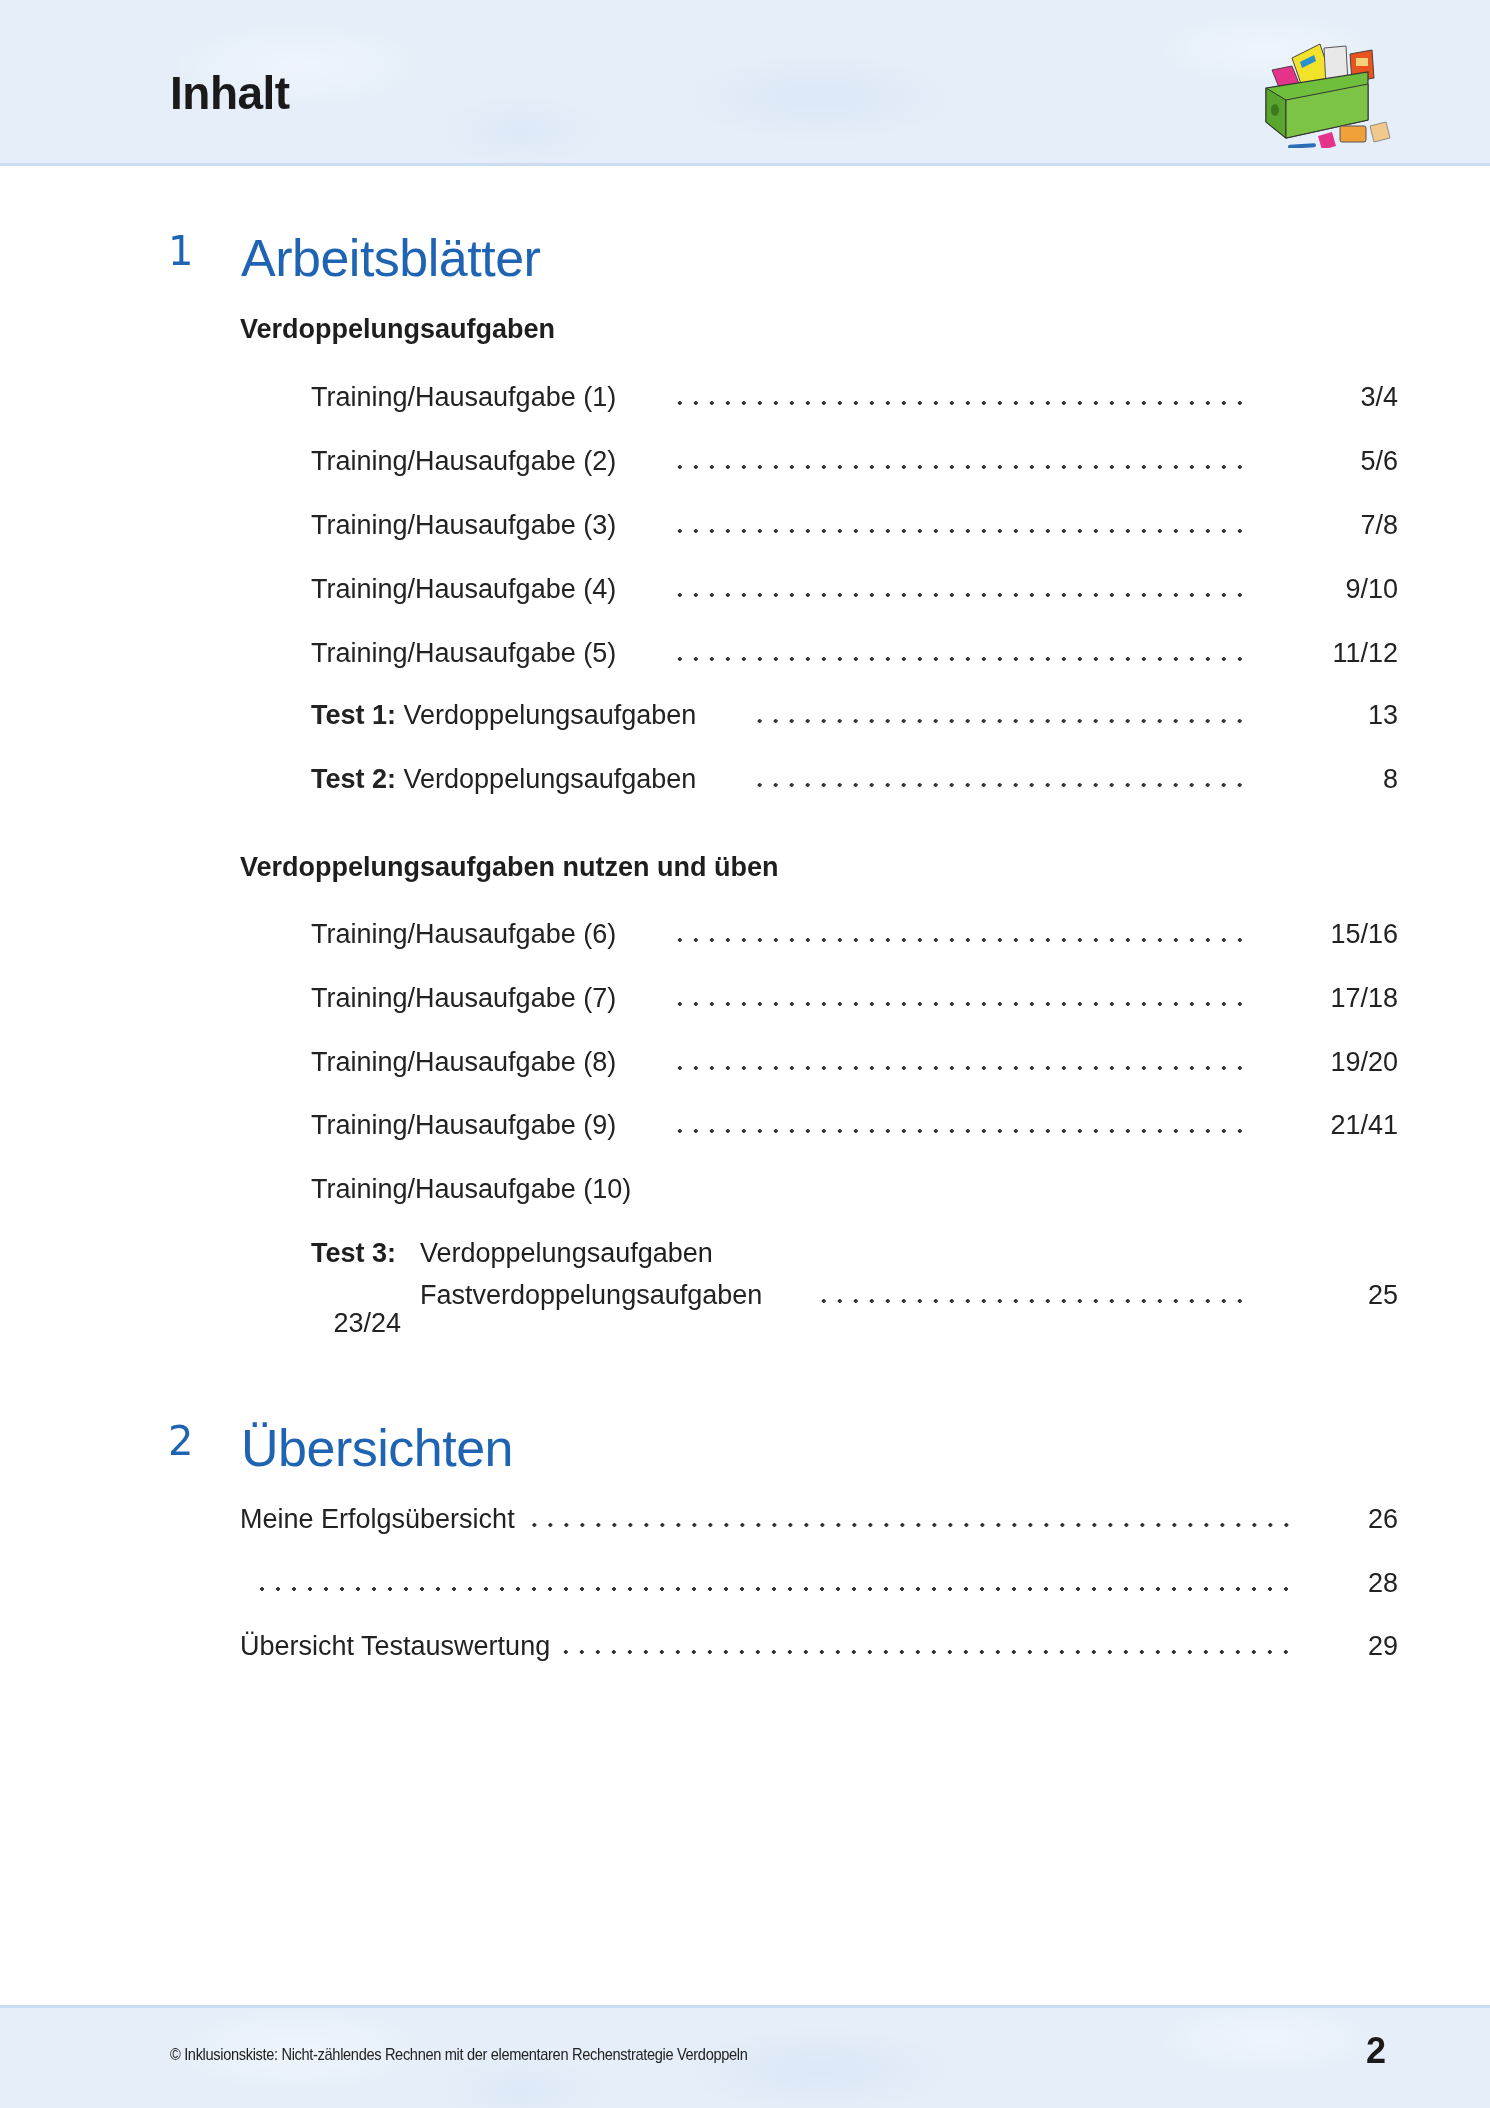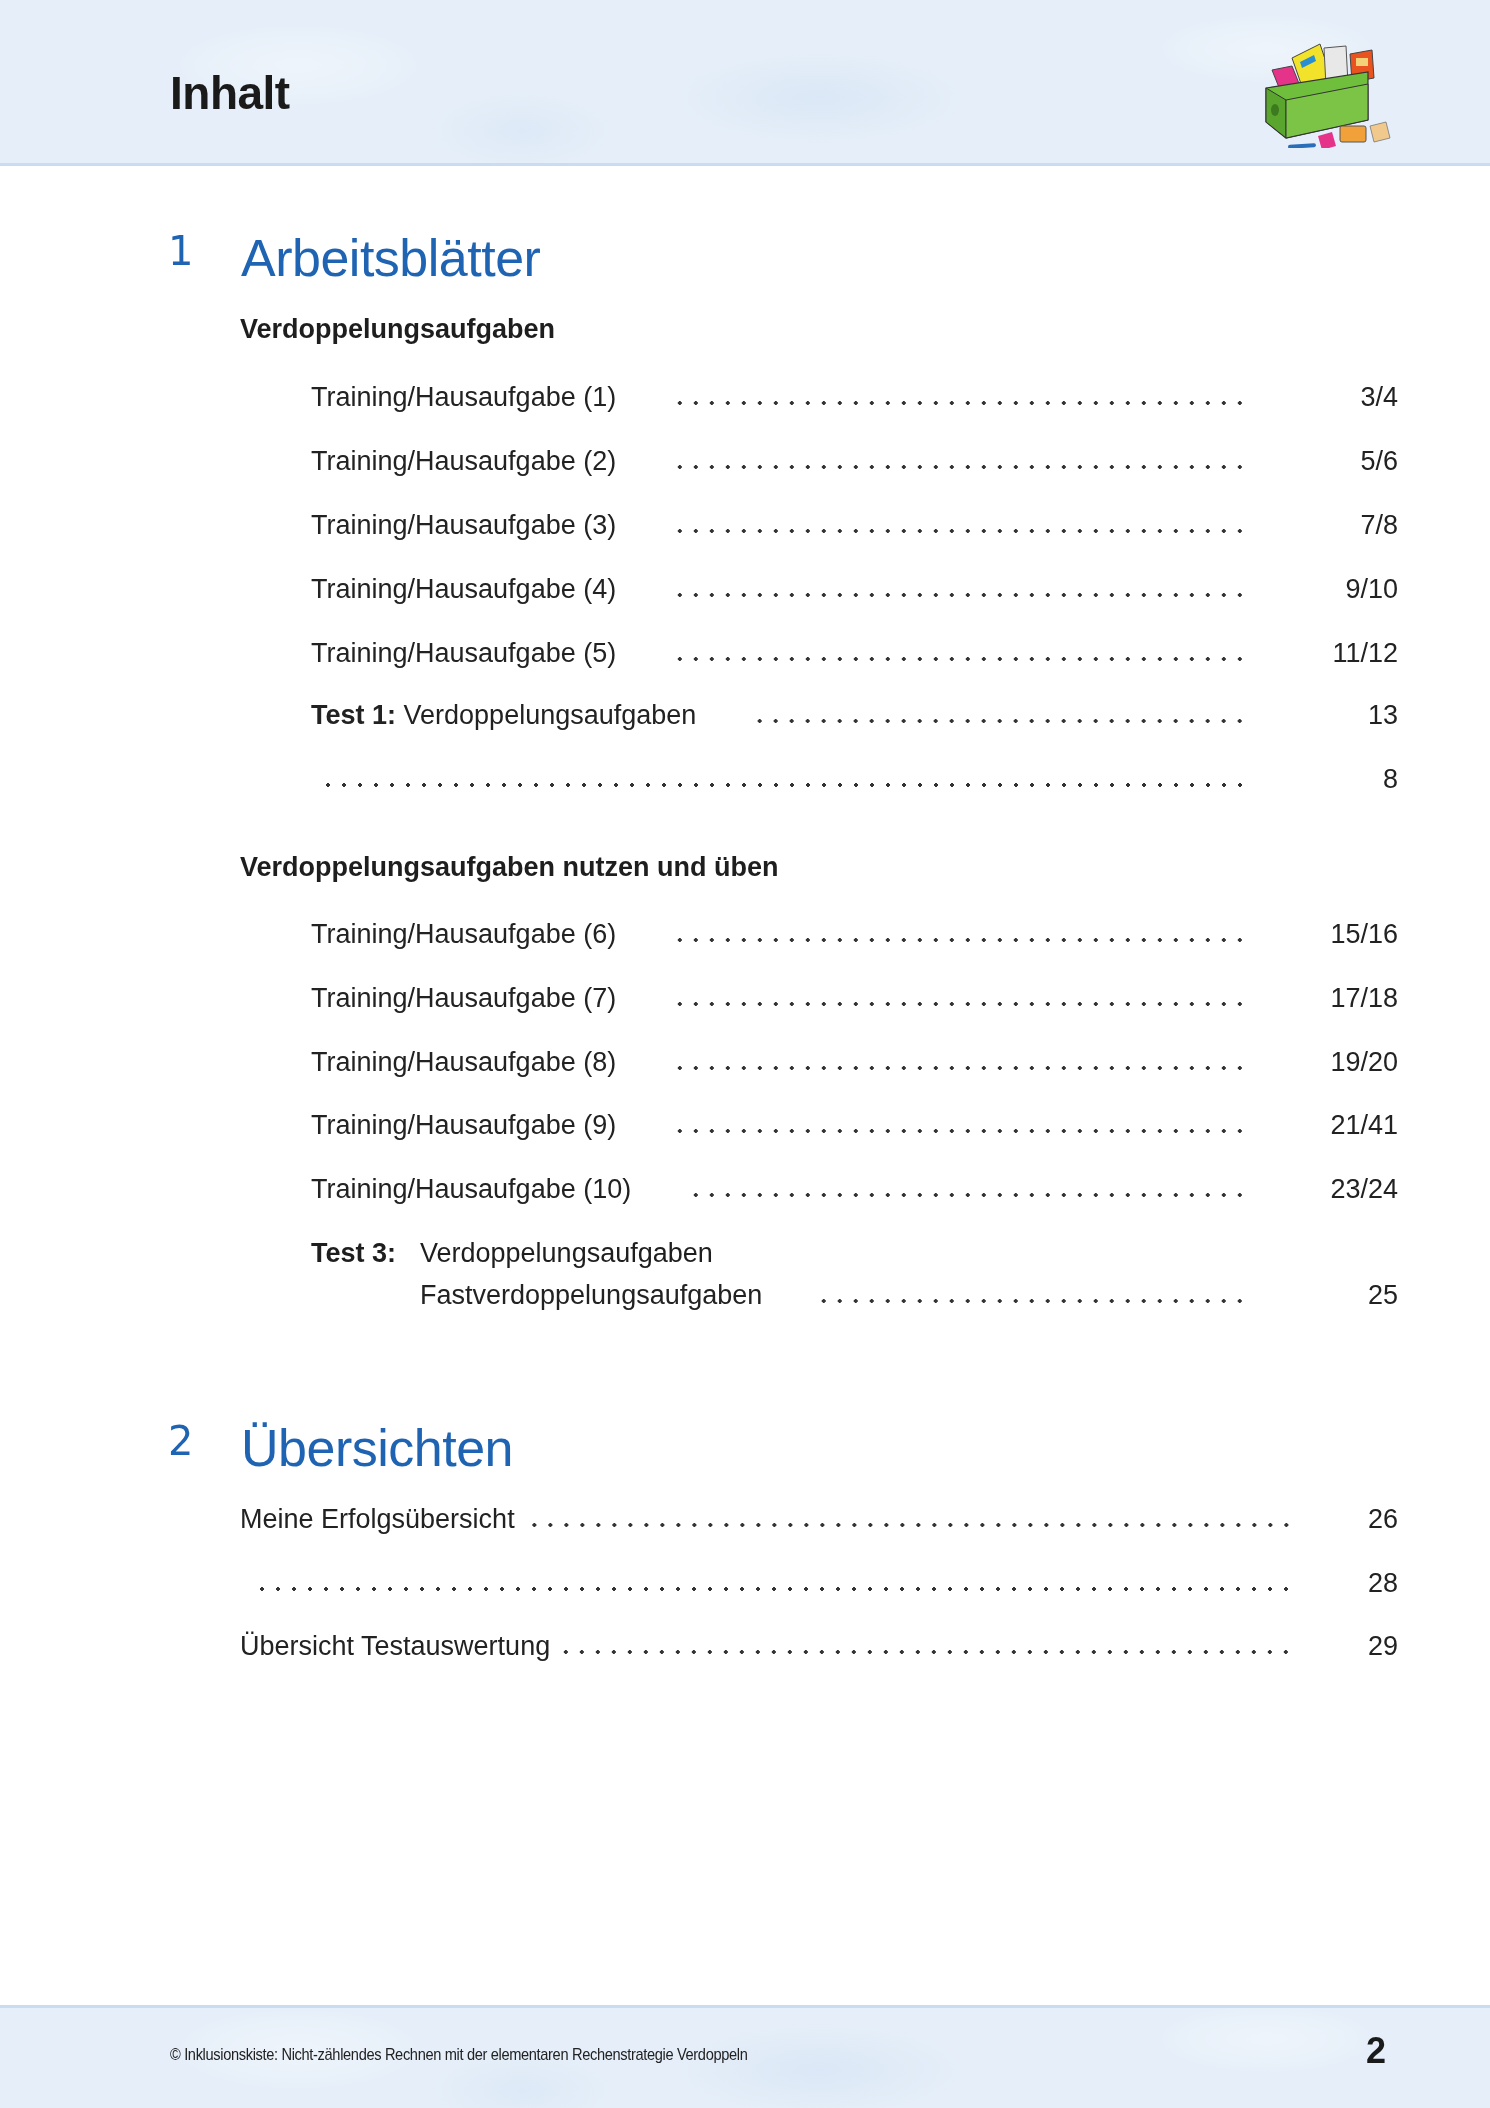--- a/index.html
+++ b/index.html
@@ -119,20 +119,21 @@
   <span class="toc-label">Training/Hausaufgabe (5)</span>
   <span class="leader"></span>
   <span class="toc-page">11/12</span>
 </div>
 <div class="toc-row l2" style="top:698px;">
   <span class="toc-label"><b>Test 1:</b>&nbsp;<span>Verdoppelungsaufgaben</span></span>
   <span class="leader"></span>
   <span class="toc-page">13</span>
 </div>
 <div class="toc-row l2" style="top:762px;">
+  <span class="toc-label"><b>Test 2:</b>&nbsp;<span>Verdoppelungsaufgaben</span></span>
   <span class="leader"></span>
   <span class="toc-page">8</span>
 </div>
 
 <div class="subhead" style="top:852px;">Verdoppelungsaufgaben nutzen und üben</div>
 
 <div class="toc-row l2" style="top:917px;">
   <span class="toc-label">Training/Hausaufgabe (6)</span>
   <span class="leader"></span>
   <span class="toc-page">15/16</span>
@@ -145,21 +146,21 @@
 <div class="toc-row l2" style="top:1045px;">
   <span class="toc-label">Training/Hausaufgabe (8)</span>
   <span class="leader"></span>
   <span class="toc-page">19/20</span>
 </div>
 <div class="toc-row l2" style="top:1108px;">
   <span class="toc-label">Training/Hausaufgabe (9)</span>
   <span class="leader"></span>
   <span class="toc-page">21/41</span>
 </div>
-<div class="toc-row l2" style="top:1172px;">
+<div class="toc-row l2" style="top:1172px;flex-direction:column;">
   <span class="toc-label">Training/Hausaufgabe (10)</span>
   <span class="leader"></span>
   <span class="toc-page">23/24</span>
 </div>
 
 <div class="test3-line1" style="top:1236px;">
   <b>Test 3:</b><span>Verdoppelungsaufgaben</span>
 </div>
 <div class="toc-row l2" style="top:1278px; left:420px; width:978px;">
   <span class="toc-label">Fastverdoppelungsaufgaben</span>

